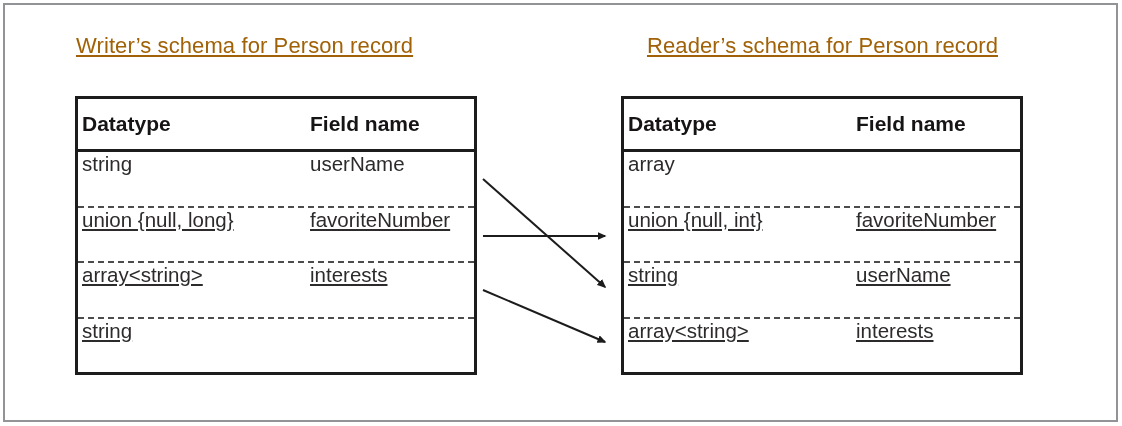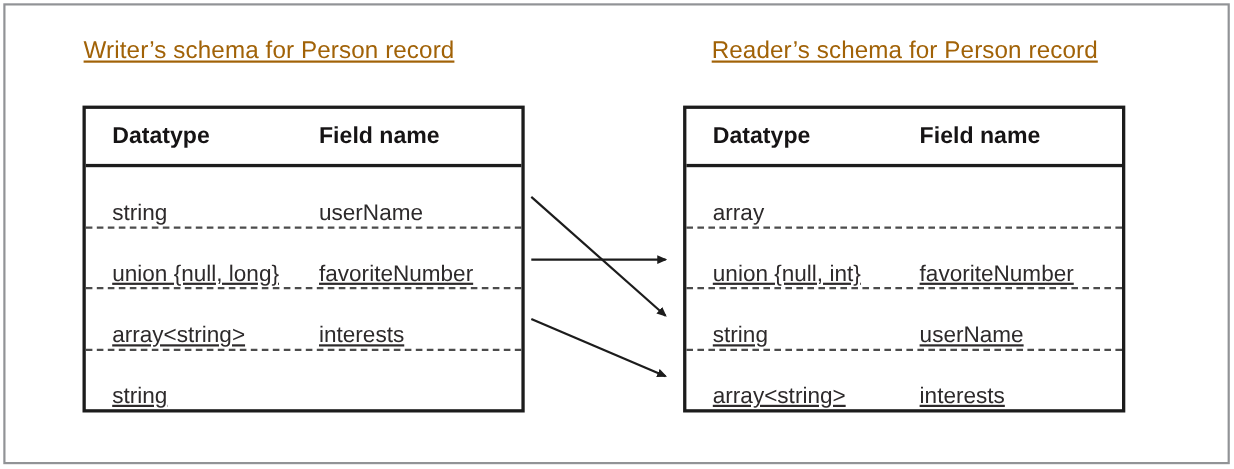--- a/index.html
+++ b/index.html
@@ -50,32 +50,32 @@
     border-bottom: 3px solid #1c1c1c;
     display: flex;
     align-items: center;
     font-weight: bold;
     font-size: 21px;
     color: #161415;
   }
   .table-row {
     flex: 1 1 0;
     display: flex;
-    align-items: flex-end;
+    align-items: flex-start;
     font-size: 20.5px;
     color: #2d2a2b;
   }
   .table-row + .table-row {
     border-top: 2px dashed #4c4c4c;
     text-decoration: underline;
   }
   .cell-datatype {
-    width: 212px;
+    width: 232px;
     box-sizing: border-box;
-    padding-left: 24px;
+    padding-left: 4px;
     white-space: nowrap;
   }
   .cell-field {
     flex: 1;
     white-space: nowrap;
   }
   .arrow-layer {
     position: absolute;
     left: 0; top: 0;
     width: 1122px;

